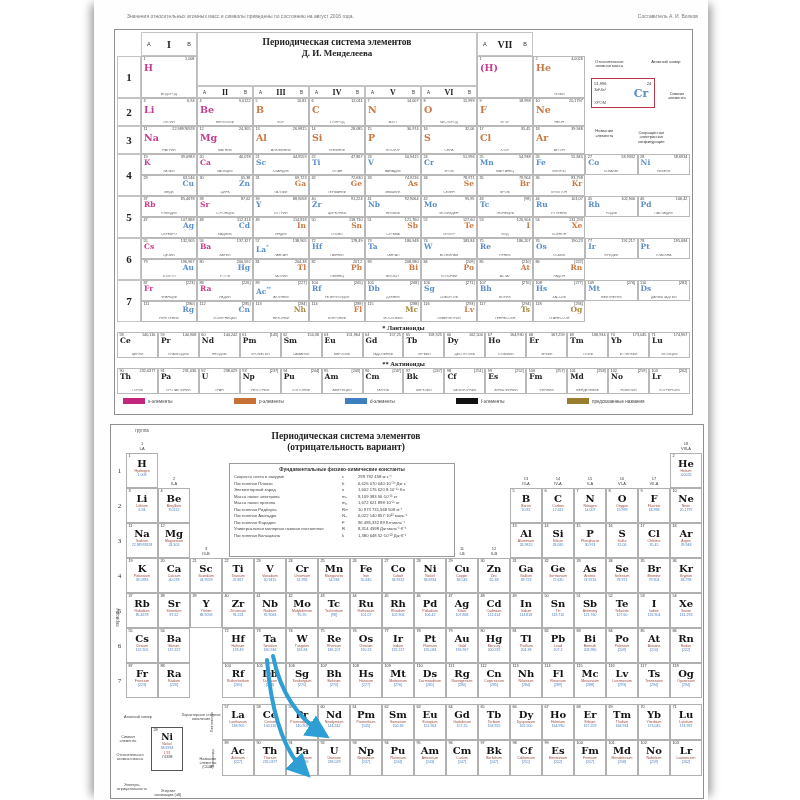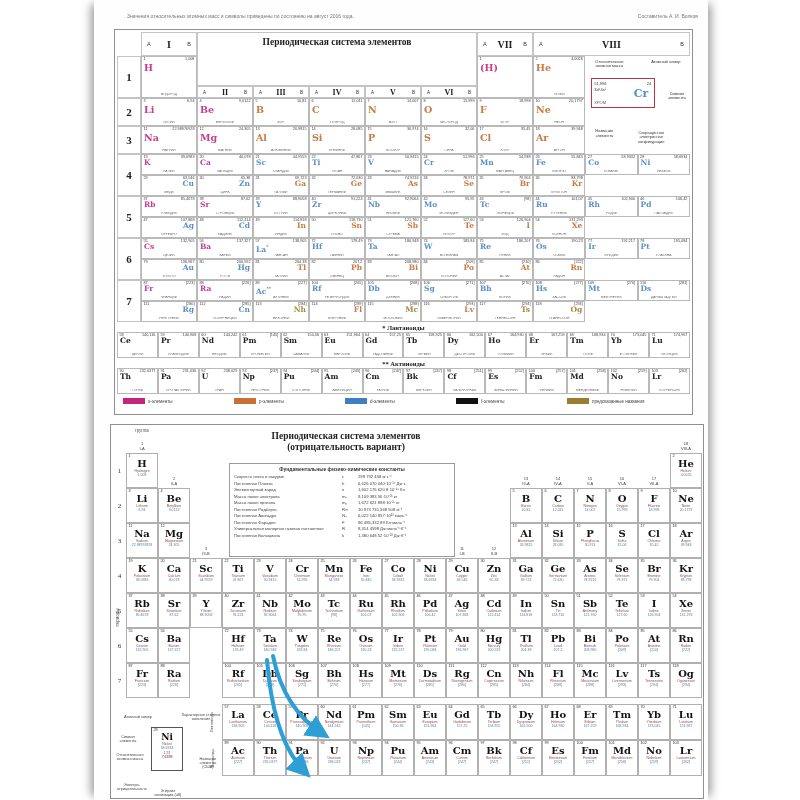--- a/index.html
+++ b/index.html
@@ -95,20 +95,21 @@
 <body>
 
 <div class="sheet">
   <div class="topnote">Значения относительных атомных масс и символы приведены по состоянию на август 2016 года.</div>
   <div class="compiler">Составитель А. И. Волков</div>
 
   <section class="panel p1">
     <div id="t1-grid">
       <div class="t1-title">
         <div class="t1t1">Периодическая система элементов</div>
+        <div class="t1t2">Д. И. Менделеева</div>
       </div>
       <div class="t1-sample">
         <div class="sl sl-mass">Относительная атомная масса</div>
         <div class="sl sl-num">Атомный номер</div>
         <div class="scell">
           <span class="sc-mass">51,996</span>
           <span class="sc-cfg">3d⁵4s¹</span>
           <span class="sc-name">ХРОМ</span>
           <span class="sc-num">24</span>
           <span class="sc-sym sym-d">Cr</span>
@@ -118,25 +119,20 @@
         <div class="sl sl-cfg">Сокращённая электронная конфигурация</div>
       </div>
     <div class="g1hdr" style="grid-area: 1 / 2;">
           <span class="ab">А</span>
           <span class="rom">I</span>
           <span class="ab">В</span>
         </div>
         <div class="g1hdr" style="grid-area: 1 / 8;">
           <span class="ab">А</span>
           <span class="rom">VII</span>
-          <span class="ab">В</span>
-        </div>
-        <div class="g1hdr" style="grid-area: 1 / 9 / auto / 12;">
-          <span class="ab">А</span>
-          <span class="rom">VIII</span>
           <span class="ab">В</span>
         </div>
         <div class="g1hdr sub" style="grid-area: 3 / 3;">
           <span class="ab">А</span>
           <span class="rom">II</span>
           <span class="ab">В</span>
         </div>
         <div class="g1hdr sub" style="grid-area: 3 / 4;">
           <span class="ab">А</span>
           <span class="rom">III</span>

